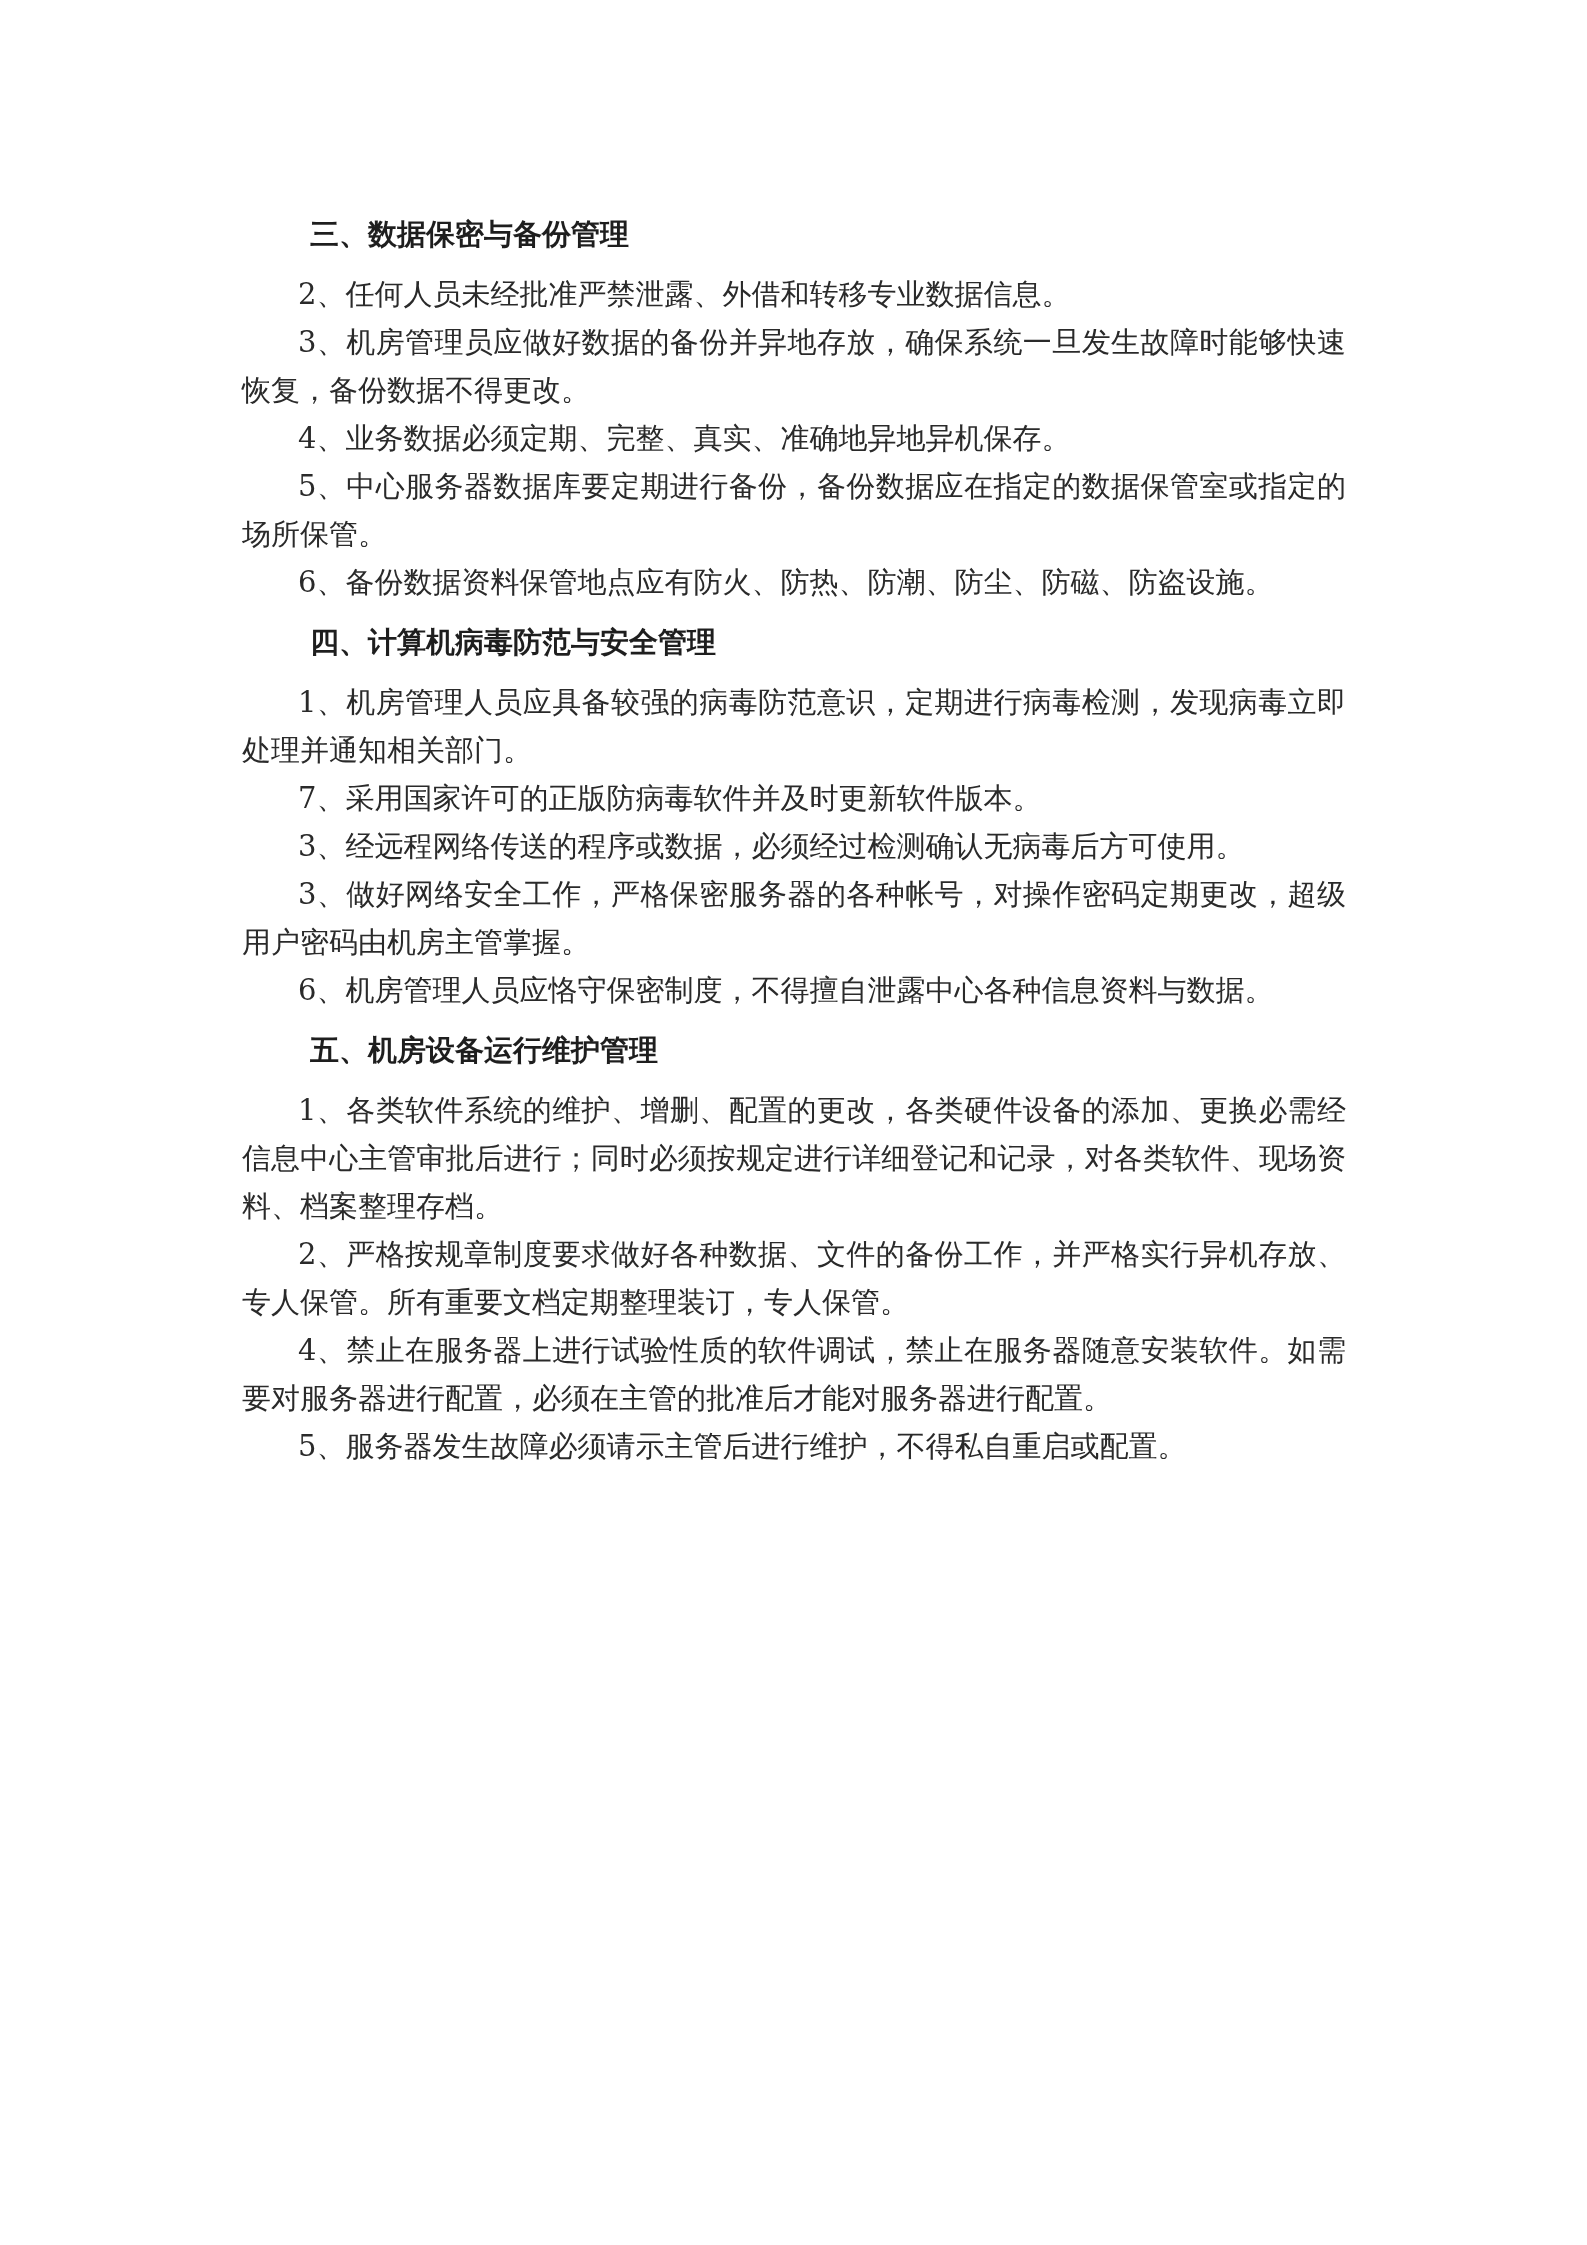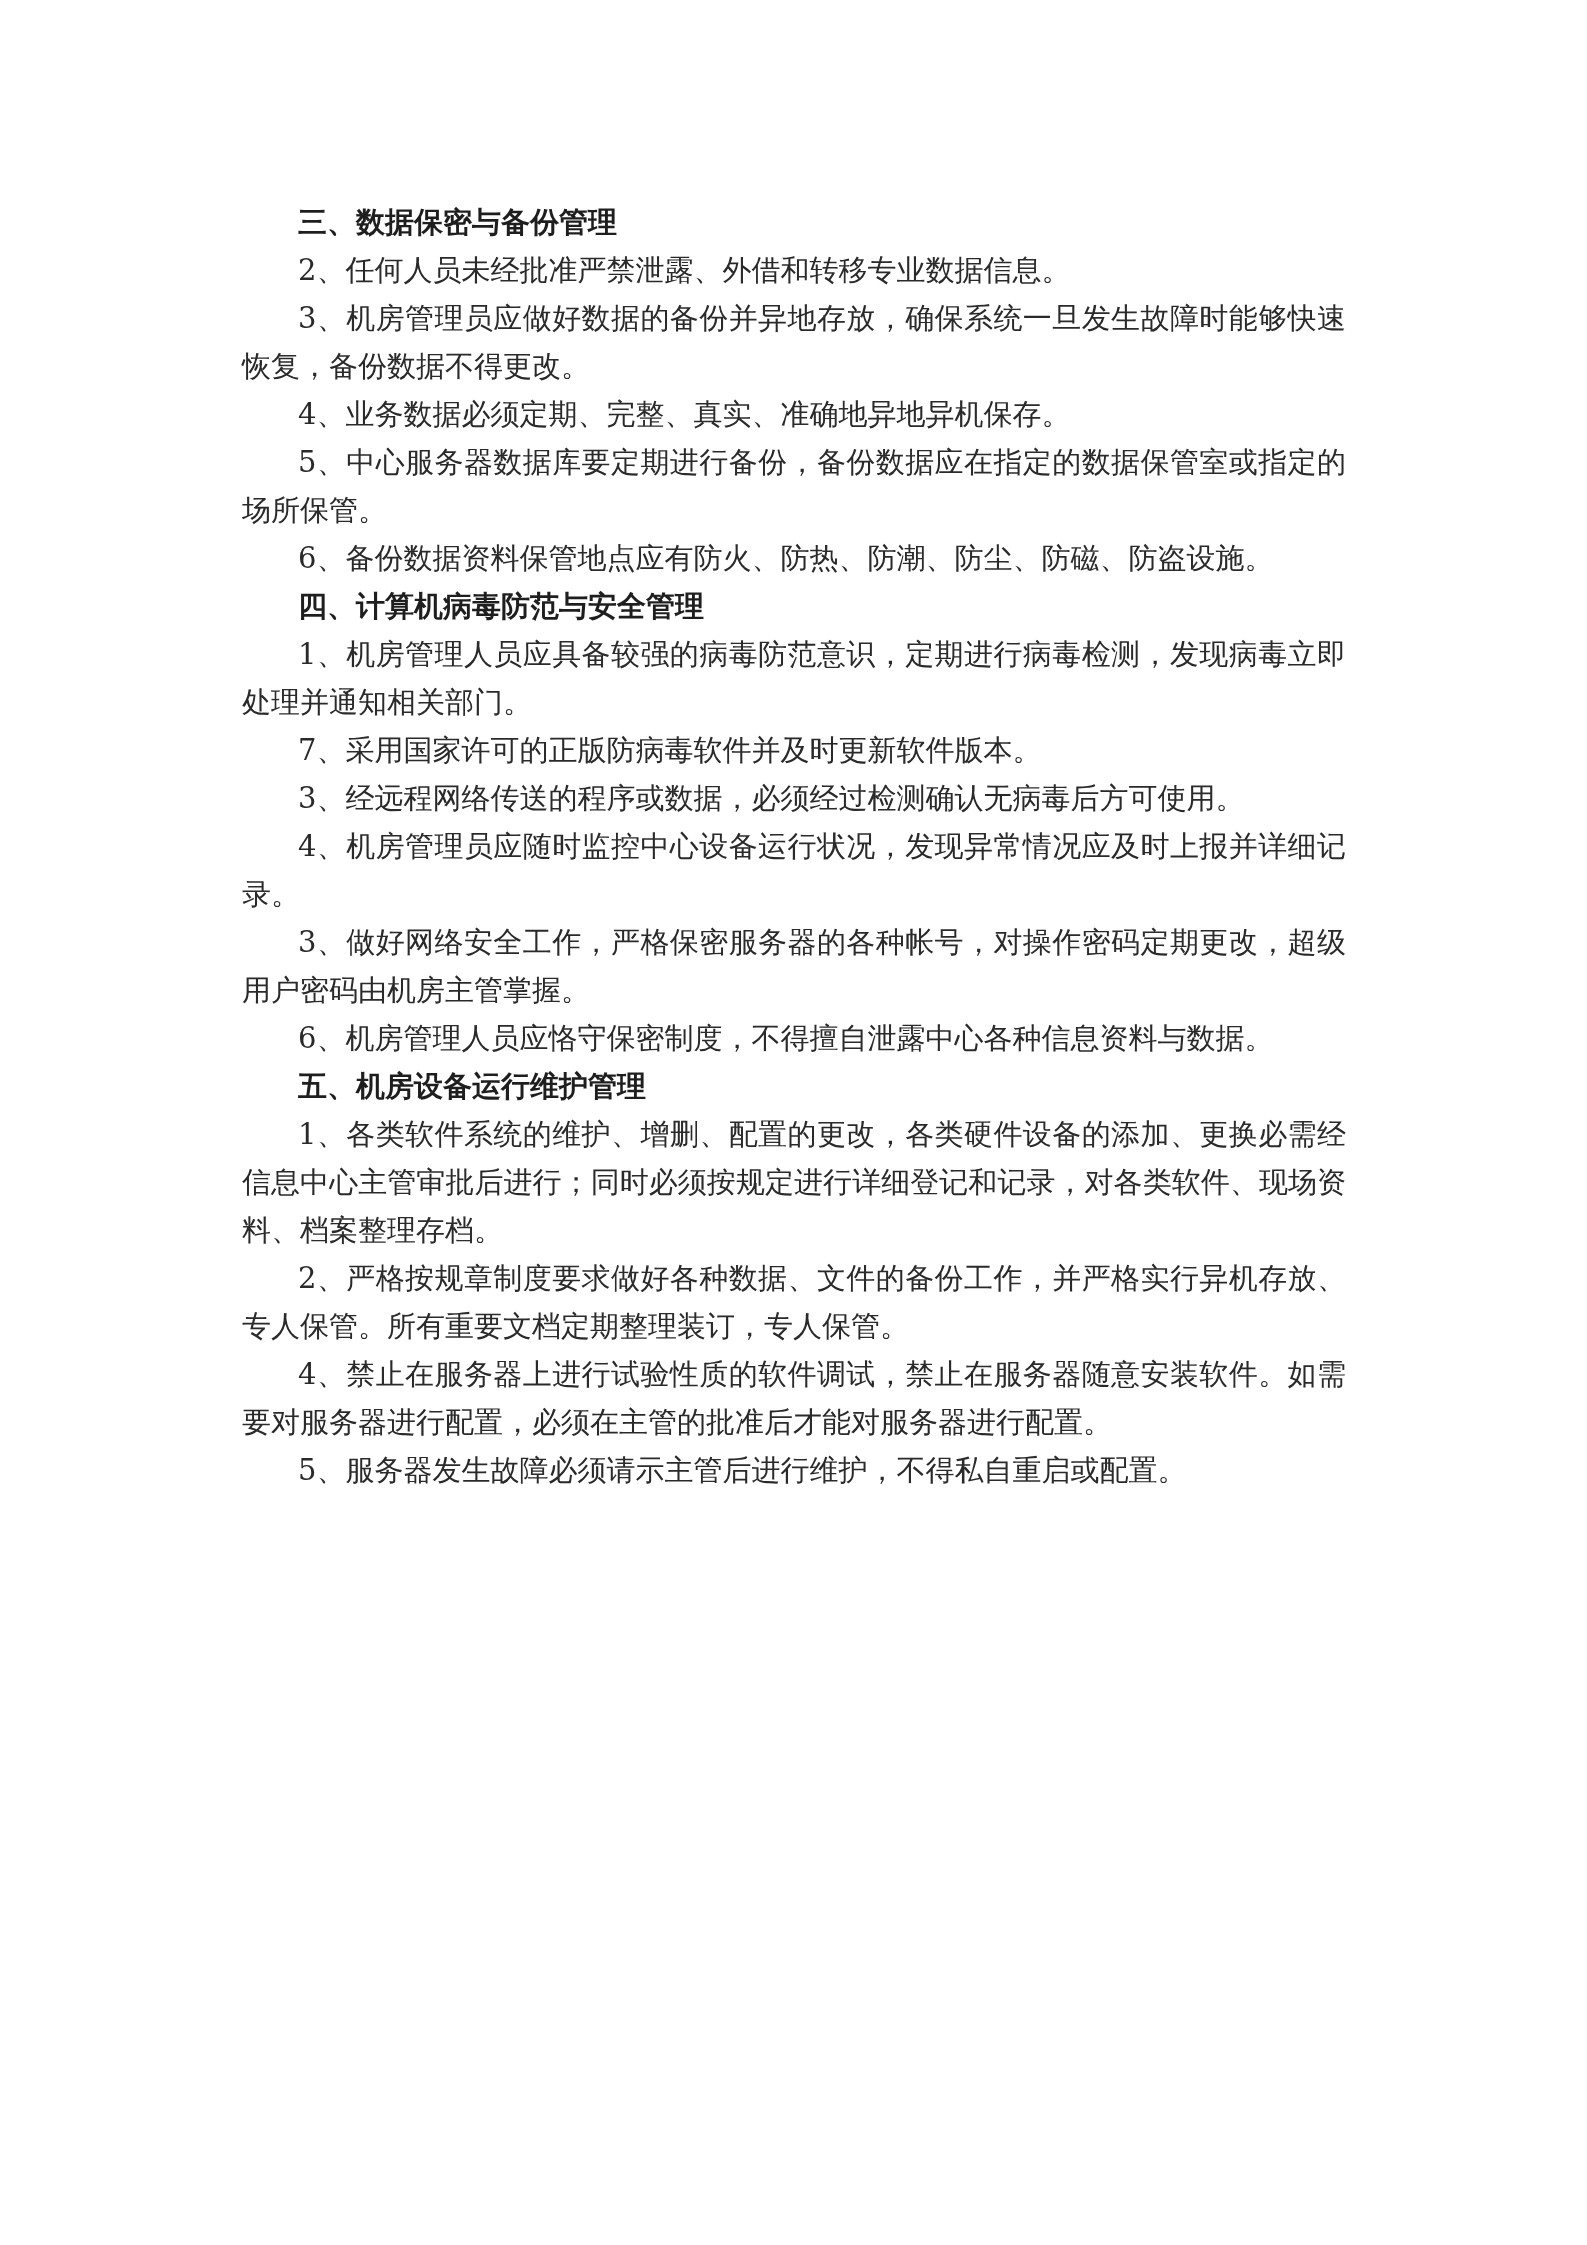--- a/index.html
+++ b/index.html
@@ -17,21 +17,21 @@
       position: absolute;
       left: 242px;
       top: 198px;
       width: 1104px;
       font-family: "DejaVu Serif", "Liberation Serif", serif;
       font-size: 29px;
       line-height: 48px;
       color: #2a2a2a;
     }
     .section-heading {
-      margin: 0;
+      margin: 12px;
       padding-left: 56px;
       font-weight: bold;
       font-size: 29px;
       line-height: 48px;
       color: #1e1e1e;
       letter-spacing: 0px;
     }
     .para {
       margin: 0;
       text-indent: 56px;
@@ -50,21 +50,20 @@
   <p class="para">2、任何人员未经批准严禁泄露、外借和转移专业数据信息。</p>
   <p class="para">3、机房管理员应做好数据的备份并异地存放，确保系统一旦发生故障时能够快速恢复，备份数据不得更改。</p>
   <p class="para">4、业务数据必须定期、完整、真实、准确地异地异机保存。</p>
   <p class="para">5、中心服务器数据库要定期进行备份，备份数据应在指定的数据保管室或指定的场所保管。</p>
   <p class="para">6、备份数据资料保管地点应有防火、防热、防潮、防尘、防磁、防盗设施。</p>
 
   <h2 class="section-heading">四、计算机病毒防范与安全管理</h2>
   <p class="para">1、机房管理人员应具备较强的病毒防范意识，定期进行病毒检测，发现病毒立即处理并通知相关部门。</p>
   <p class="para">7、采用国家许可的正版防病毒软件并及时更新软件版本。</p>
   <p class="para">3、经远程网络传送的程序或数据，必须经过检测确认无病毒后方可使用。</p>
-  <p class="para">4、机房管理员应随时监控中心设备运行状况，发现异常情况应及时上报并详细记录。</p>
   <p class="para">3、做好网络安全工作，严格保密服务器的各种帐号，对操作密码定期更改，超级用户密码由机房主管掌握。</p>
   <p class="para">6、机房管理人员应恪守保密制度，不得擅自泄露中心各种信息资料与数据。</p>
 
   <h2 class="section-heading">五、机房设备运行维护管理</h2>
   <p class="para">1、各类软件系统的维护、增删、配置的更改，各类硬件设备的添加、更换必需经信息中心主管审批后进行；同时必须按规定进行详细登记和记录，对各类软件、现场资料、档案整理存档。</p>
   <p class="para">2、严格按规章制度要求做好各种数据、文件的备份工作，并严格实行异机存放、专人保管。所有重要文档定期整理装订，专人保管。</p>
   <p class="para">4、禁止在服务器上进行试验性质的软件调试，禁止在服务器随意安装软件。如需要对服务器进行配置，必须在主管的批准后才能对服务器进行配置。</p>
   <p class="para">5、服务器发生故障必须请示主管后进行维护，不得私自重启或配置。</p>
 
 </div>

